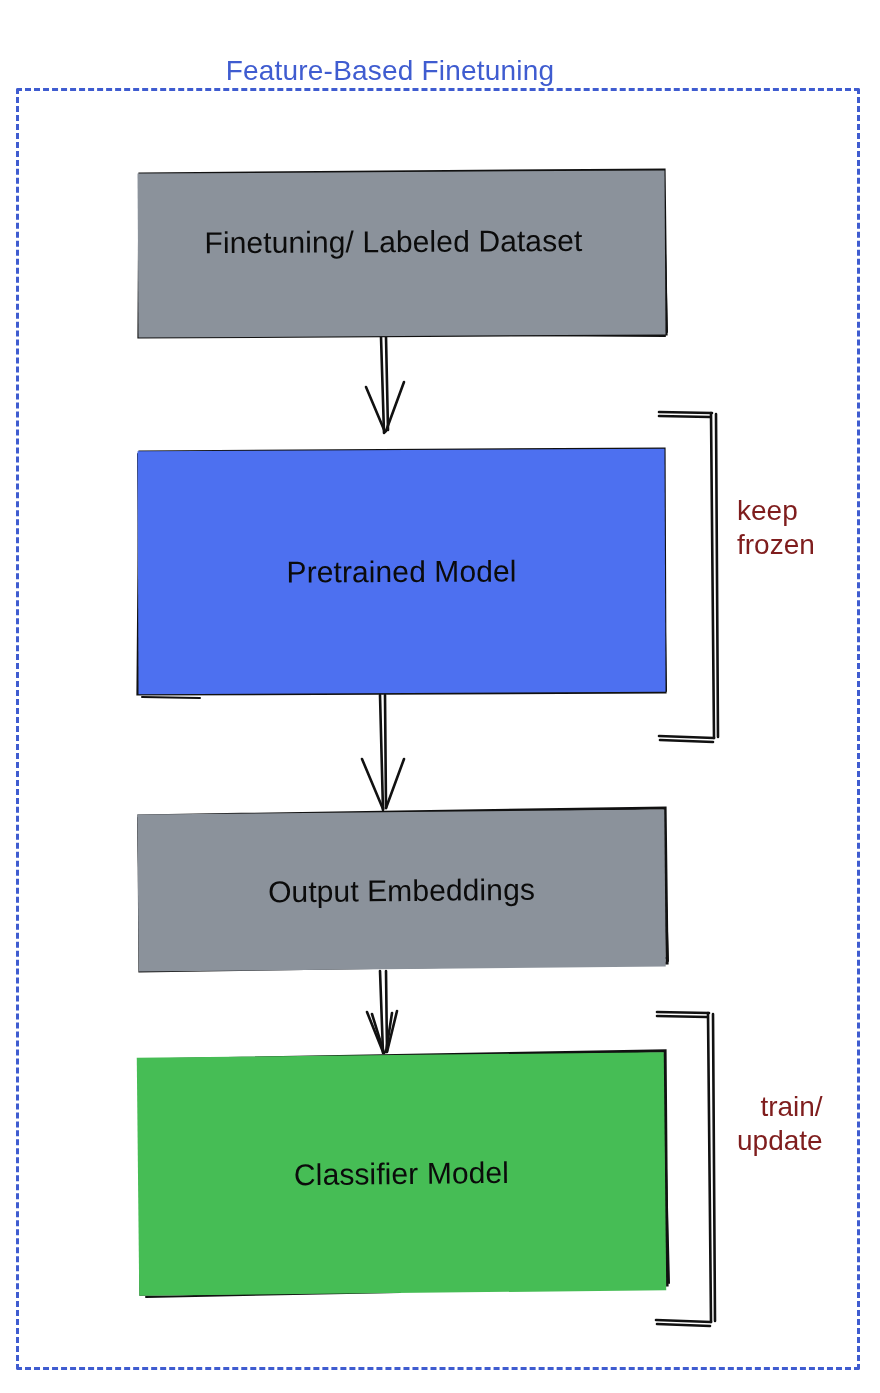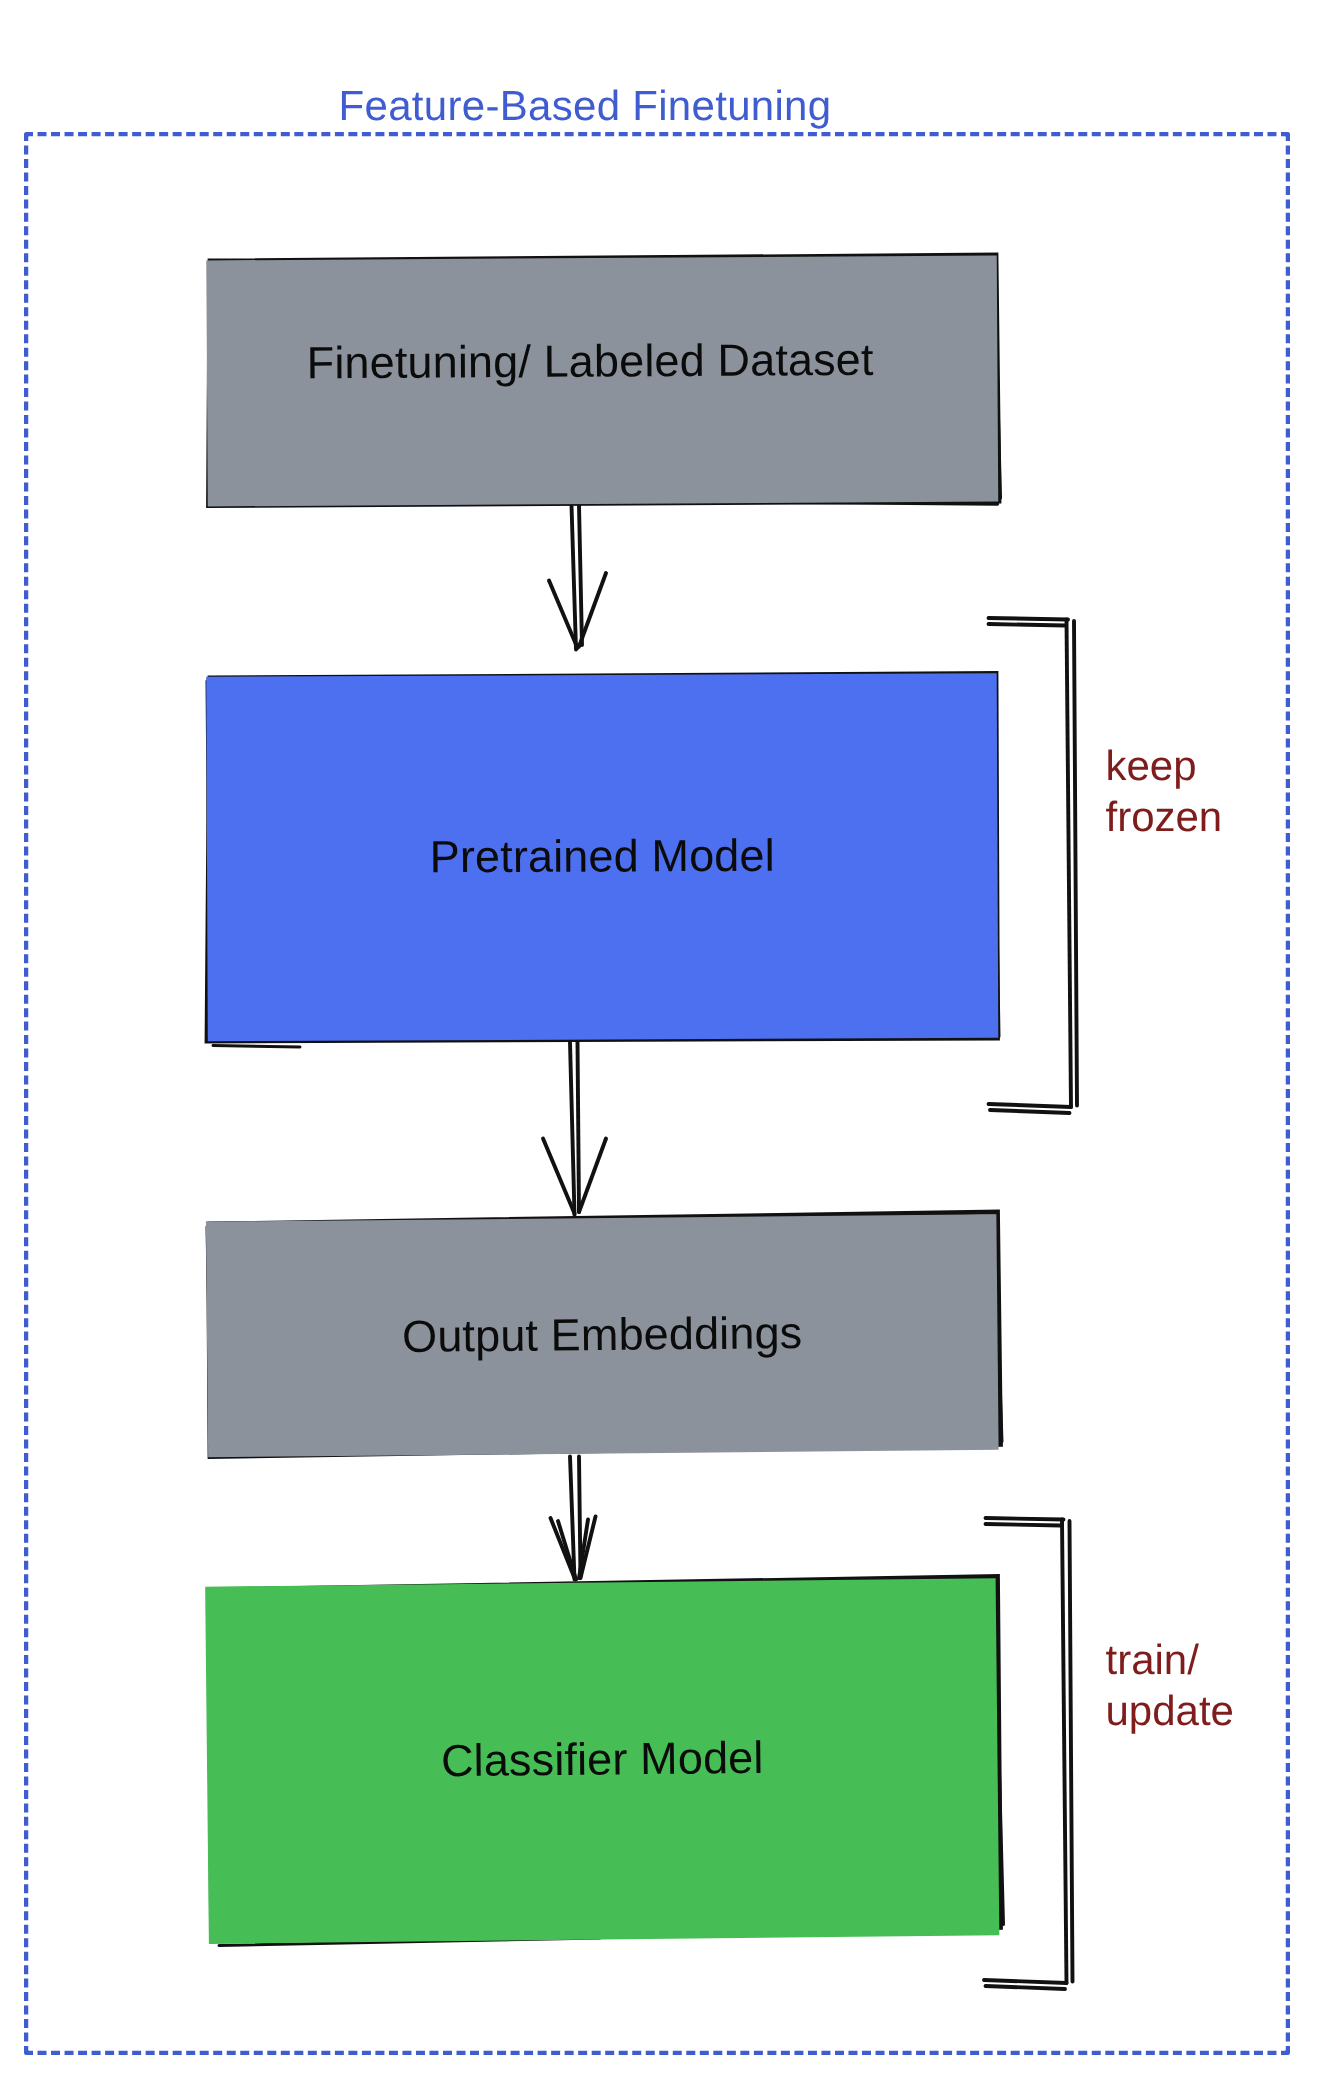--- a/index.html
+++ b/index.html
@@ -83,21 +83,21 @@
   .side-label {
     position: absolute;
     font-family: "Liberation Sans", sans-serif;
     font-size: 28px;
     color: #7f1d1d;
     line-height: 1.22;
     user-select: none;
     white-space: pre-line;
   }
   .label-keep-frozen { left: 737px; top: 494px; }
-  .label-train-update { left: 737px; top: 1090px; }
+  .label-train-update { left: 737px; top: 1090px; text-align: right; }
 </style>
 </head>
 <body>
 
 <div class="diagram-title" style="color: rgb(63, 92, 208);">Feature-Based Finetuning</div>
 
 <div class="outer-frame" style="border-color: rgb(63, 92, 208);"></div>
 
 <svg id="canvas" viewBox="0 0 880 1393" xmlns="http://www.w3.org/2000/svg">
 

